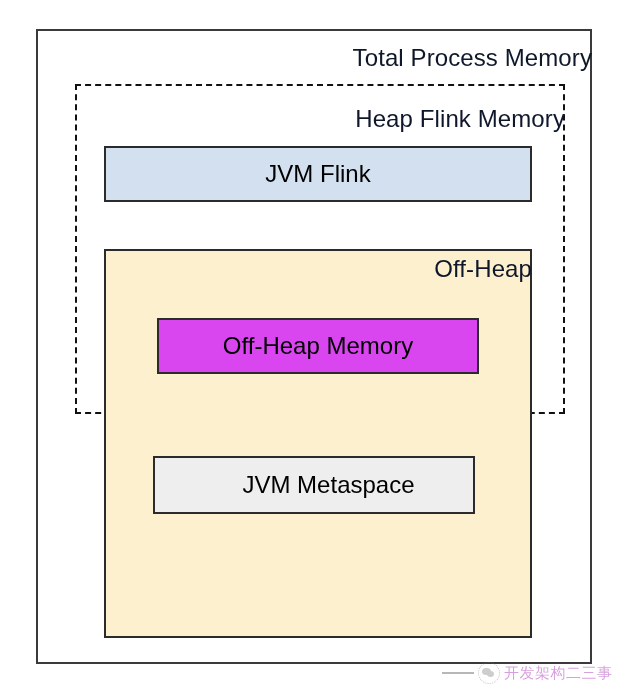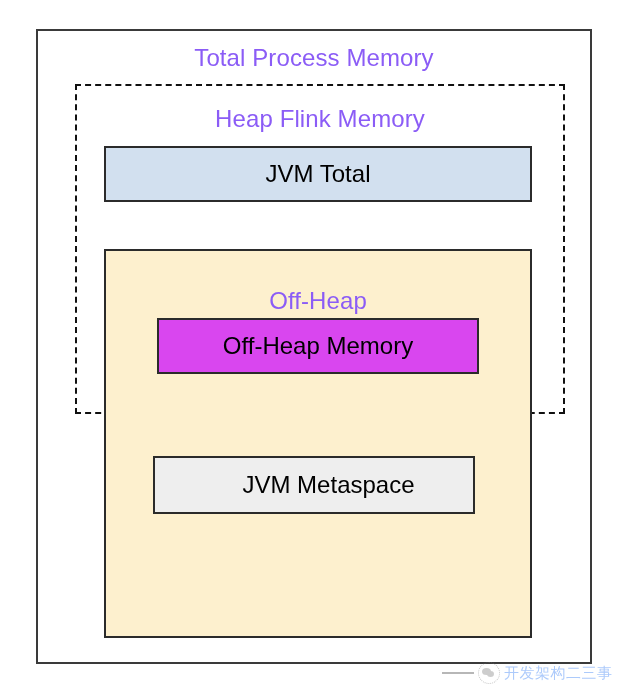--- a/index.html
+++ b/index.html
@@ -45,40 +45,40 @@
     height: 330px;
     box-sizing: border-box;
     border: 2px dashed #111111;
     background: transparent;
     pointer-events: none;
   }
 
   
   .region-caption {
     position: absolute;
-    text-align: center;
+    text-align: right;
     font-size: 24px;
     line-height: 30px;
     letter-spacing: 0.1px;
-    color: #8b5cf6;
+    color: #0f172a;
     white-space: nowrap;
   }
   .caption-process {
     left: 36px;
     top: 43px;
     width: 556px;
   }
   .caption-flink {
     left: 75px;
     top: 104px;
     width: 490px;
   }
   .caption-offheap {
     left: 104px;
-    top: 286px;
+    top: 254px;
     width: 428px;
   }
 
   
   .mem-box {
     position: absolute;
     box-sizing: border-box;
     border: 2px solid #2b2b2b;
     display: flex;
     align-items: center;
@@ -175,39 +175,39 @@
   }
   .watermark-badge::after {
     width: 7px;
     height: 6px;
     left: 8px;
     top: 8px;
   }
   .watermark-text {
     font-size: 15px;
     line-height: 20px;
-    color: #3b82f6;
+    color: #a21caf;
     white-space: nowrap;
     letter-spacing: 0.5px;
   }
 </style>
 </head>
 <body>
 
 <div id="diagram-canvas">
 
   <div class="process-frame"></div>
 
   <div class="region-caption caption-process">Total Process Memory</div>
 
   <div class="flink-frame"></div>
 
   <div class="region-caption caption-flink">Heap Flink Memory</div>
 
-  <div class="mem-box box-jvm-heap">JVM Total</div>
+  <div class="mem-box box-jvm-heap">JVM Flink</div>
 
   <div class="offheap-container"></div>
 
   <div class="region-caption caption-offheap">Off-Heap</div>
 
   <div class="mem-box box-offheap-memory">Off-Heap Memory</div>
 
   <div class="mem-box box-metaspace">JVM Metaspace</div>
 
 

